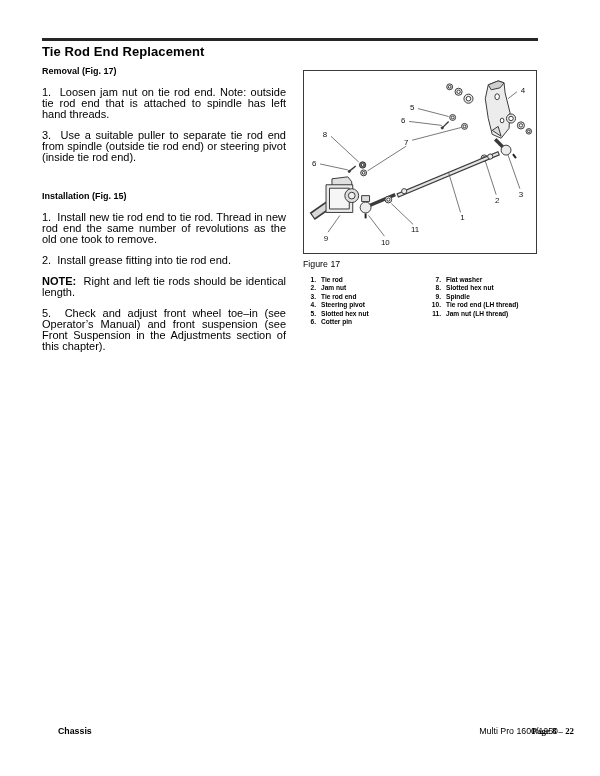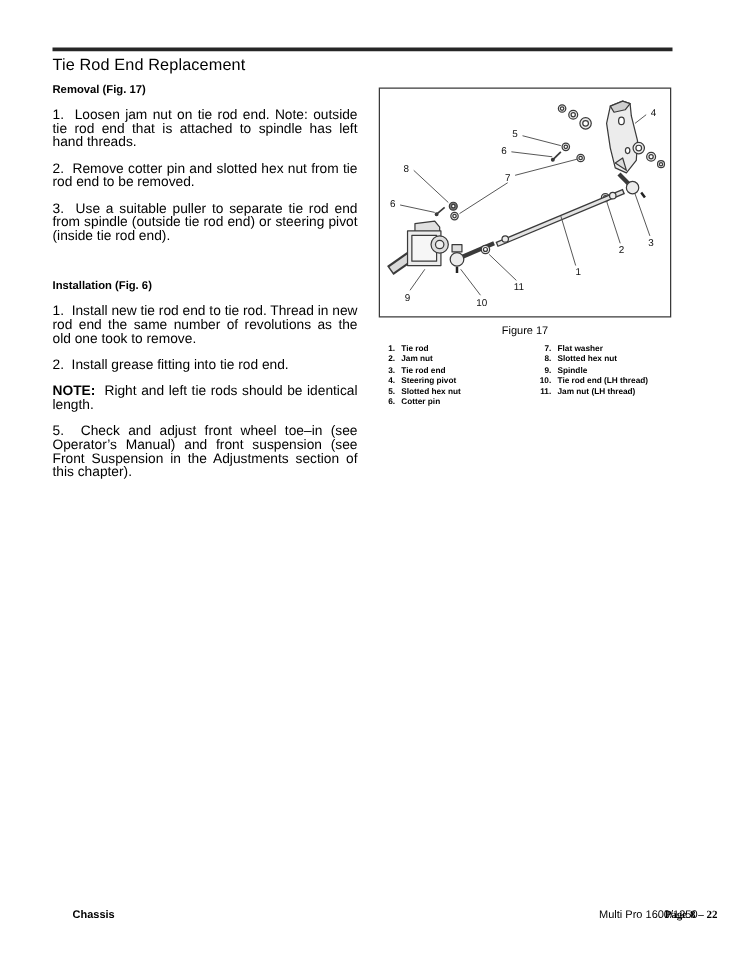--- a/index.html
+++ b/index.html
@@ -5,40 +5,40 @@
   html,body { margin:0; padding:0; }
   body {
     width:600px; height:776px; background:#ffffff; position:relative;
     font-family:"Liberation Sans", sans-serif; color:#000;
     -webkit-font-smoothing:antialiased; overflow:hidden;
   }
   .top-rule {
     position:absolute; left:42px; top:38px; width:496px; height:3px; background:#262626;
   }
   .page-title {
-    position:absolute; left:42px; top:44px; font-size:13px; font-weight:normal; letter-spacing:0.1px;
+    position:absolute; left:42px; top:44px; font-size:13px; font-weight:bold; letter-spacing:0.1px;
   }
   .body-col {
     position:absolute; left:42px; top:66px; width:244px;
   }
   .section-heading {
     font-size:9px; font-weight:bold; margin:28px 0 11px 0;
   }
   .section-heading:first-child { margin-top:0; }
   .para {
     font-size:11px; line-height:11px; text-align:justify; margin:0 0 10px 0;
   }
   .para b { font-weight:bold; }
   .figure-box {
     position:absolute; left:303px; top:70px; width:234px; height:184px;
     border:1.5px solid #3a3a3a; box-sizing:border-box; background:#fff;
   }
   .figure-box svg { display:block; width:100%; height:100%; }
   .figure-caption {
-    position:absolute; left:303px; top:259px; width:234px; text-align:center; font-size:8.8px;
+    position:absolute; left:303px; top:259px; width:234px; font-size:8.8px;
   }
   .legend {
     position:absolute; left:306px; top:276px; width:246px; display:flex;
     font-size:6.6px; font-weight:bold; line-height:8.4px;
   }
   .legend-col { display:block; }
   .legend-col.left { width:122px; }
   .legend-col.right { flex:1; }
   .legend-row { display:flex; }
   .legend-num { display:inline-block; text-align:right; margin-right:5px; white-space:nowrap; }
@@ -55,23 +55,22 @@
 </style>
 </head>
 <body>
 
 <div class="top-rule"></div>
 <div class="page-title">Tie Rod End Replacement</div>
 
 <div class="body-col" id="body-col">
     <div class="section-heading">Removal (Fig. 17)</div>
     <p class="para">1.&nbsp; Loosen jam nut on tie rod end. Note: outside tie rod end that is attached to spindle has left hand threads.</p>
-    <p class="para">2.&nbsp; Remove cotter pin and slotted hex nut from tie rod end to be removed.</p>
     <p class="para">3.&nbsp; Use a suitable puller to separate tie rod end from spindle (outside tie rod end) or steering pivot (inside tie rod end).</p>
-    <div class="section-heading">Installation (Fig. 6)</div>
+    <div class="section-heading">Installation (Fig. 15)</div>
     <p class="para">1.&nbsp; Install new tie rod end to tie rod. Thread in new rod end the same number of revolutions as the old one took to remove.</p>
     <p class="para">2.&nbsp; Install grease fitting into tie rod end.</p>
     <p class="para"><b>NOTE:</b>&nbsp; Right and left tie rods should be identical length.</p>
     <p class="para">5.&nbsp; Check and adjust front wheel toe–in (see Operator’s Manual) and front suspension (see Front Suspension in the Adjustments section of this chapter).</p>
   </div>
 
 <div class="figure-box">
   <svg viewBox="0 0 234 184" xmlns="http://www.w3.org/2000/svg">
     <g stroke="#3a3a3a" fill="#ececec" stroke-width="1" stroke-linejoin="round">
 

